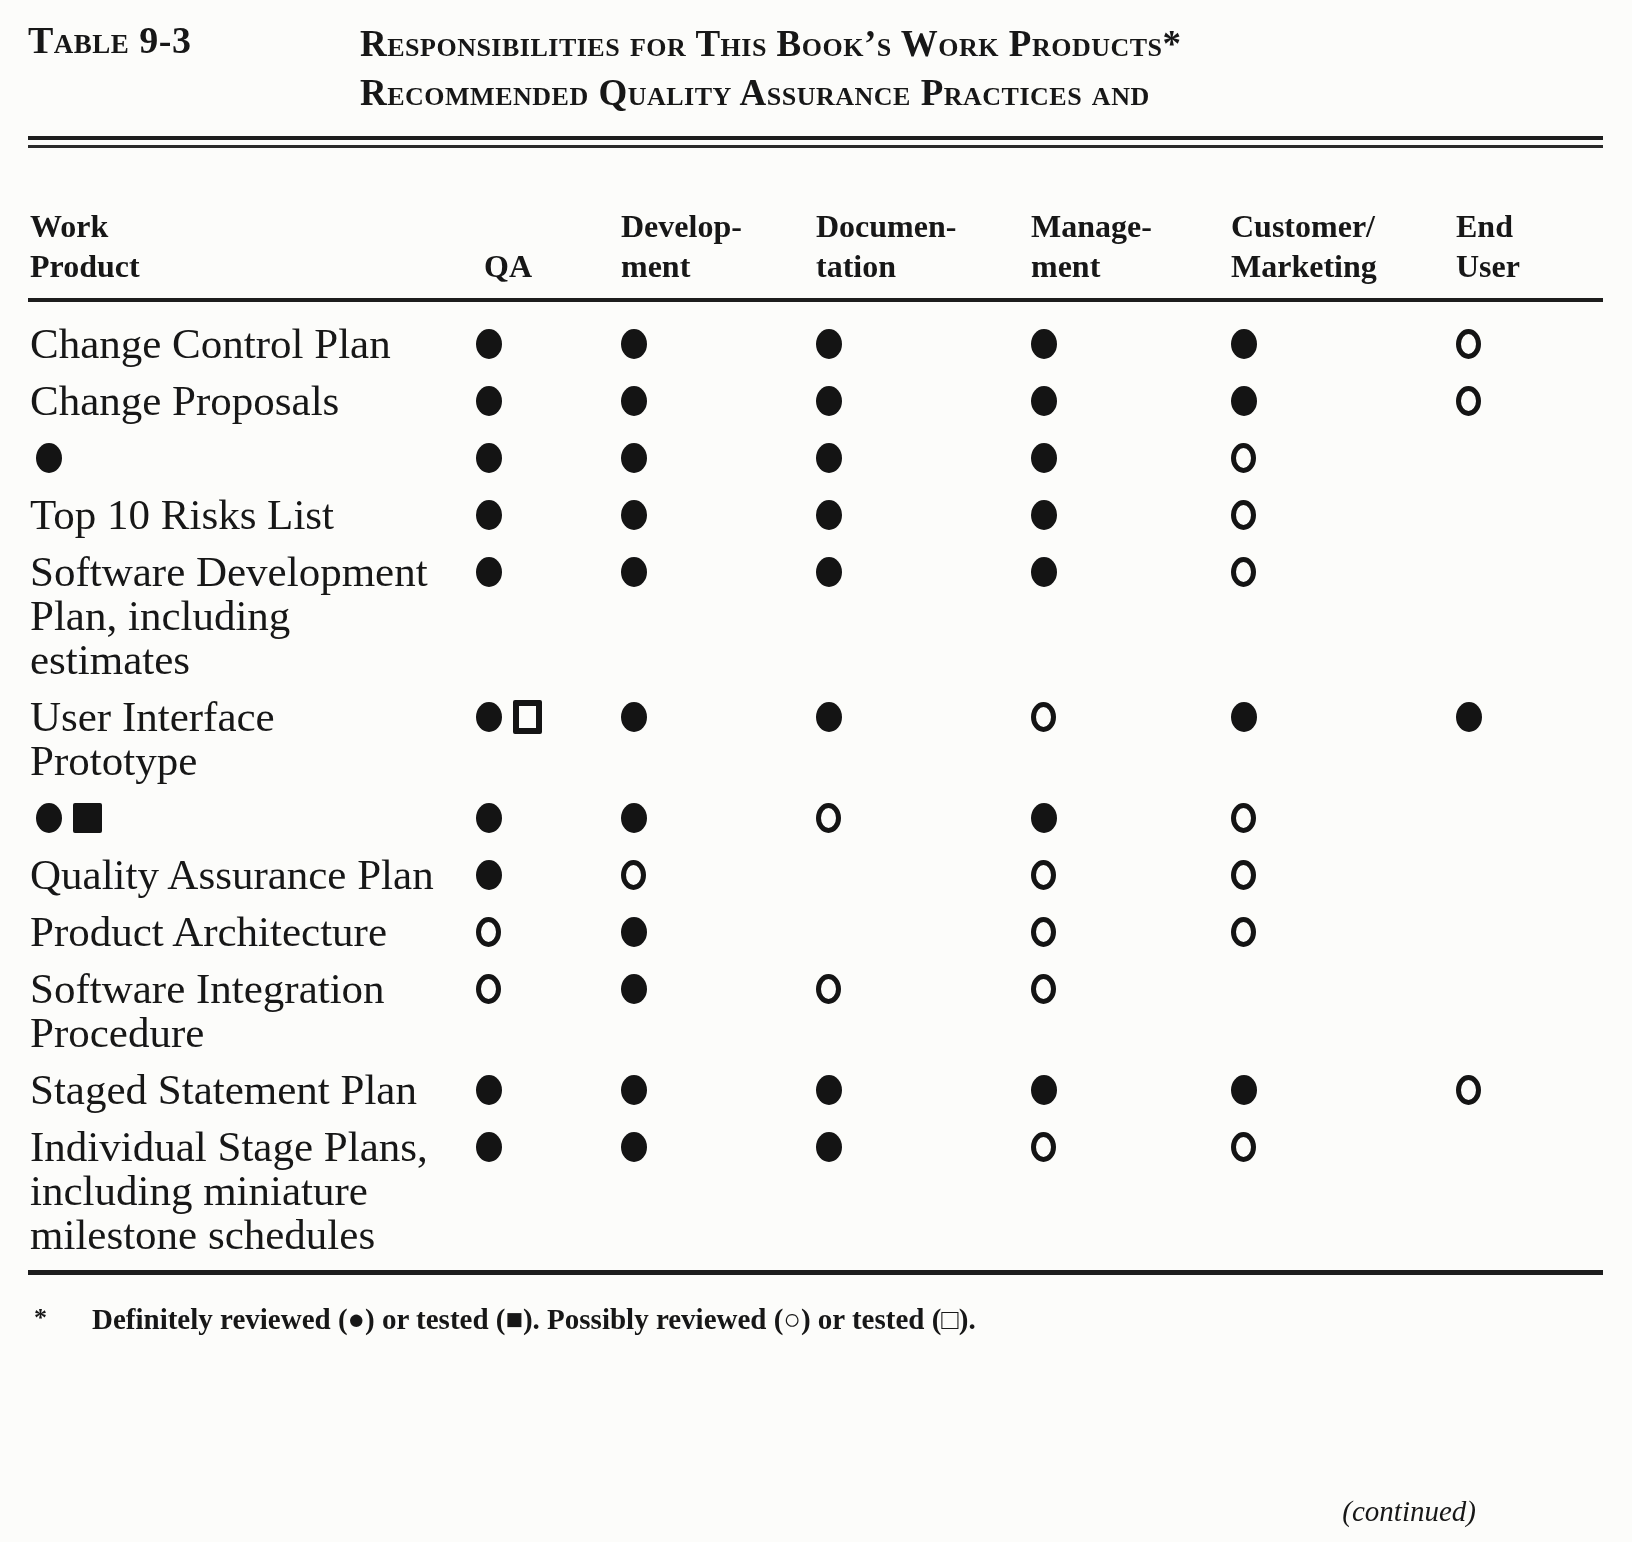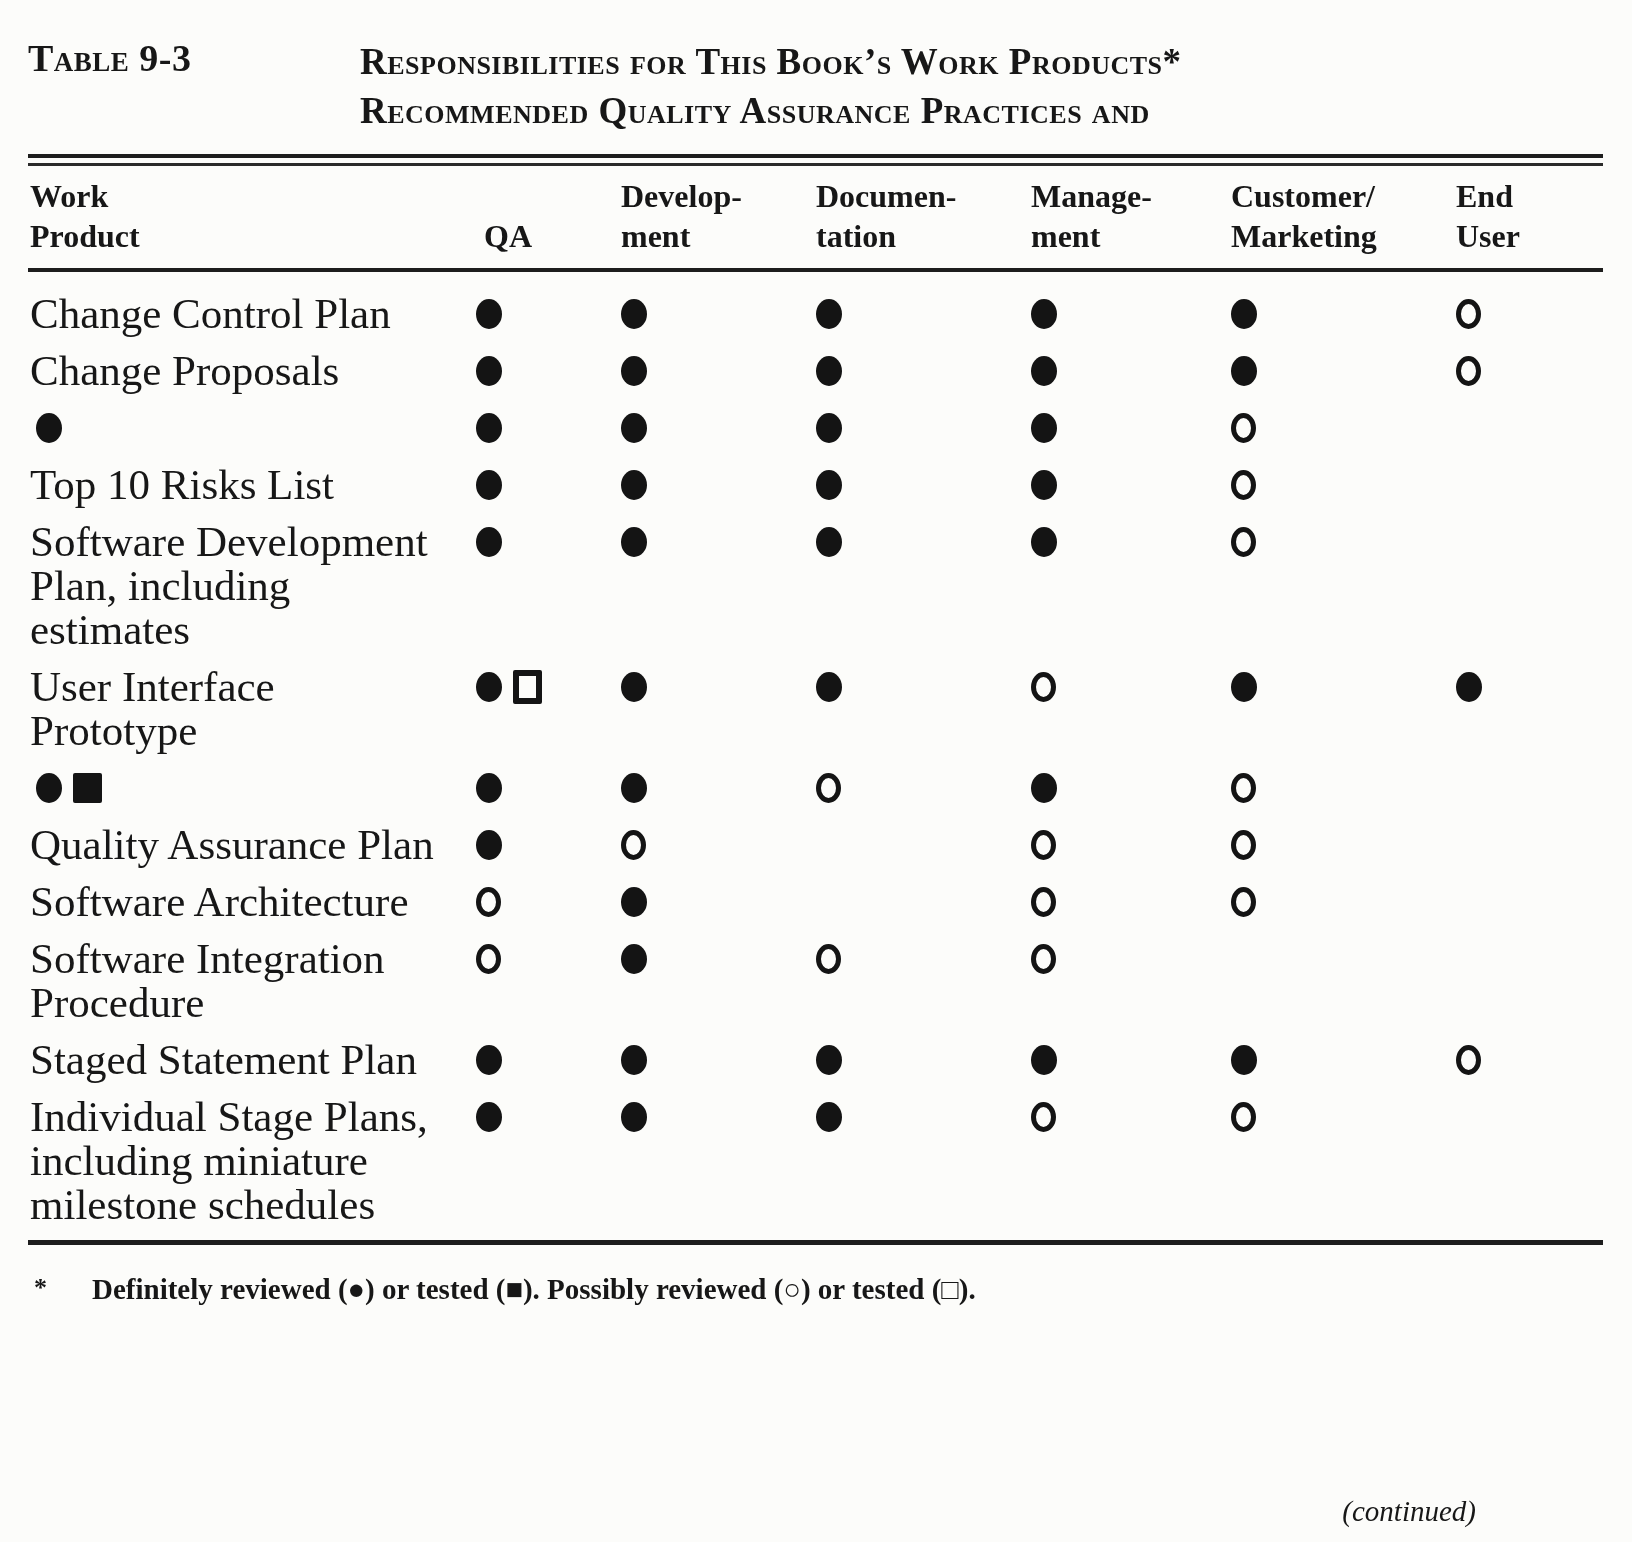--- a/index.html
+++ b/index.html
@@ -1,34 +1,34 @@
 <!DOCTYPE html>
 <html><head>
 <meta charset="utf-8">
 <style>
   html,body{margin:0;padding:0;background:#e8e8e8;}
   .page{
     width:1632px;height:1542px;background:#fcfcfa;color:#171717;
     font-family:"Liberation Serif","DejaVu Serif",serif;
-    position:relative;box-sizing:border-box;padding:38px 29px 0 28px;overflow:hidden;
+    position:relative;box-sizing:border-box;padding:20px 29px 0 28px;overflow:hidden;
   }
   
   .caption{display:flex;align-items:flex-start;margin-bottom:18px;}
   .cap-label{
     flex:0 0 332px;font-variant:small-caps;font-weight:bold;font-size:38px;line-height:1.1;
     letter-spacing:.5px;
   }
   .cap-title{font-variant:small-caps;font-weight:bold;font-size:37px;line-height:1.32;letter-spacing:.5px;}
   
   .double-rule{border-top:4px solid #1d1d1d;border-bottom:3px solid #2a2a2a;height:5px;}
   .header-rule{border-top:4px solid #1d1d1d;height:0;}
   .bottom-rule{border-top:5px solid #1d1d1d;height:0;margin-top:10px;}
   
   .grid{display:grid;grid-template-columns:440px 145px 195px 215px 200px 225px 155px;}
-  .thead{align-items:end;padding:10px 0 12px 0;}
+  .thead{align-items:end;padding:10px 0 12px 0;margin-top:48px;}
   .th{
     font-weight:bold;font-size:32px;line-height:1.25;white-space:pre-line;
     padding-left:8px;
   }
   .th.first{padding-left:2px;}
   .th.qa{padding-left:16px;}
   
   .tbody{margin-top:20px;}
   .trow{margin-bottom:13px;}
   .cell.product{
@@ -241,21 +241,21 @@
         <div class="cell marks"></div>
         <div class="cell marks">
           <span class="mark open-circle" title="possibly reviewed"></span>
         </div>
         <div class="cell marks">
           <span class="mark open-circle" title="possibly reviewed"></span>
         </div>
         <div class="cell marks"></div>
       </div>
       <div class="grid trow">
-        <div class="cell product">Software Architecture</div>
+        <div class="cell product">Product Architecture</div>
         <div class="cell marks">
           <span class="mark open-circle" title="possibly reviewed"></span>
         </div>
         <div class="cell marks">
           <span class="mark filled-circle" title="definitely reviewed"></span>
         </div>
         <div class="cell marks"></div>
         <div class="cell marks">
           <span class="mark open-circle" title="possibly reviewed"></span>
         </div>

